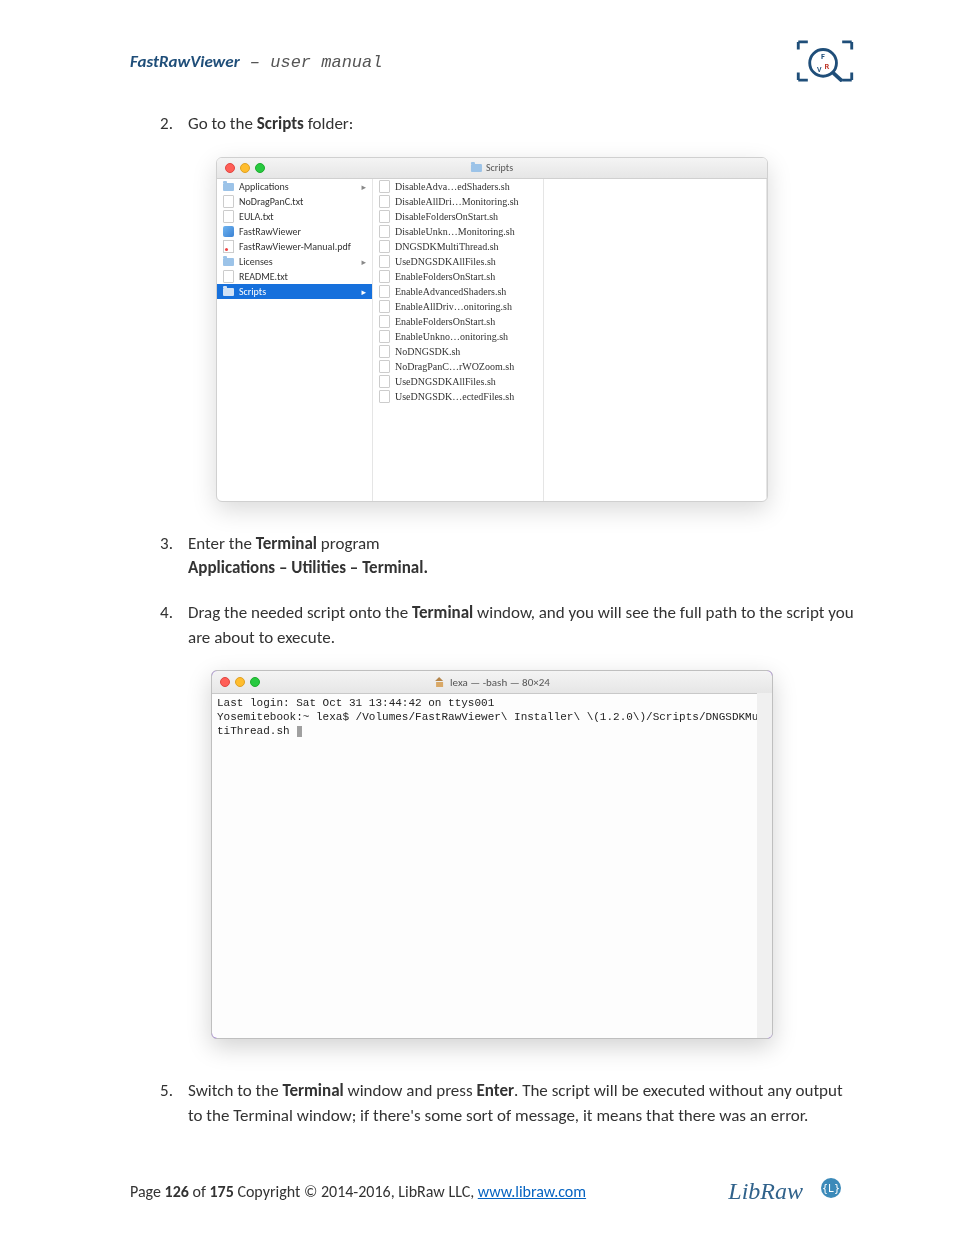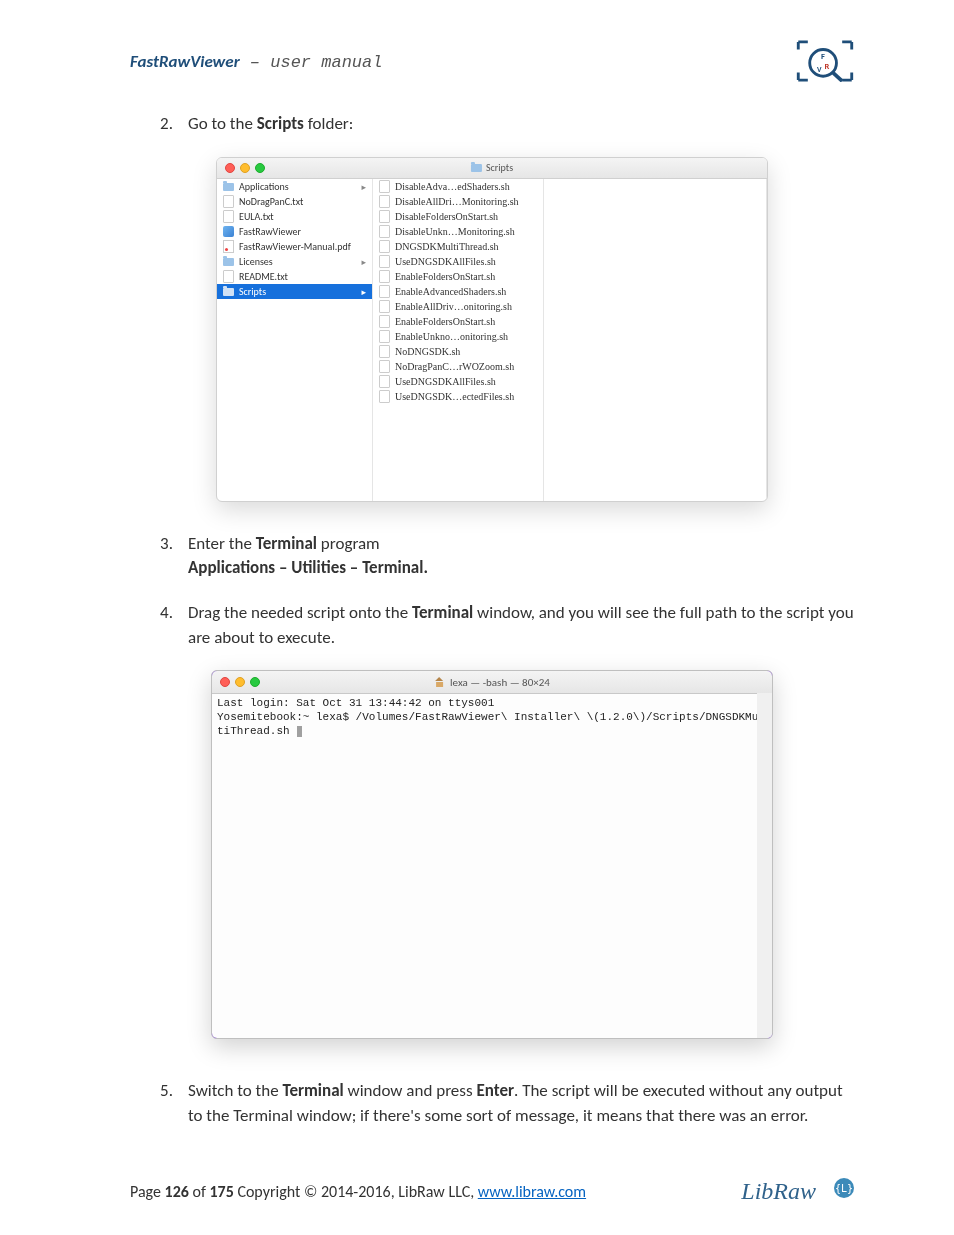--- a/index.html
+++ b/index.html
@@ -210,21 +210,21 @@
     width: 5px; height: 11px; background: #a0a0a0; vertical-align: text-bottom; margin-left: 1px;
   }
   .terminal-scrollbar {
     position: absolute; right: 0; top: 22px; bottom: 0; width: 15px; background: #f0f0f0;
   }
 
   .footer {
     position: absolute;
     bottom: 30px;
     left: 130px;
-    right: 100px;
+    right: 113px;
     display: flex;
     align-items: center;
     justify-content: space-between;
     font-size: 16px;
     color: #333;
   }
   .footer a { color: #0563C1; text-decoration: underline; }
   .libraw-logo {
     font-family: "Times New Roman", serif;
     font-style: italic;

